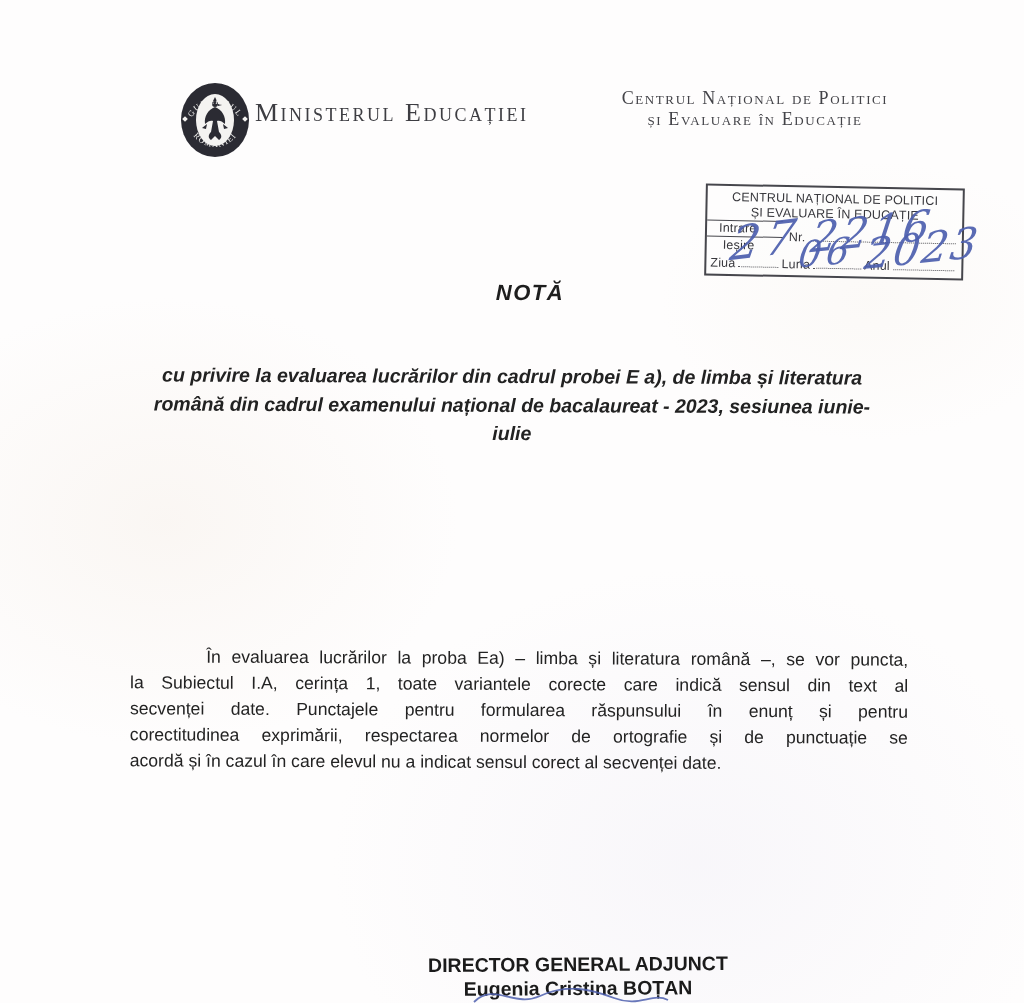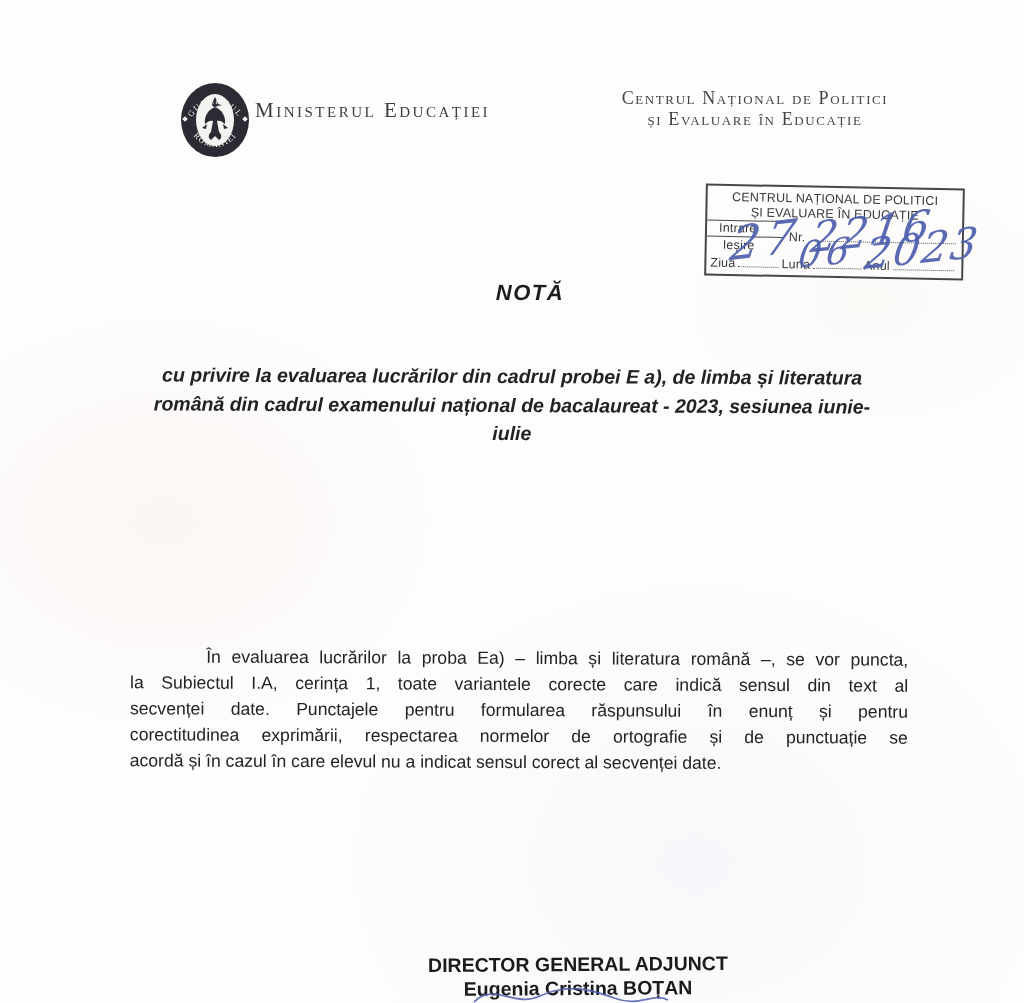--- a/index.html
+++ b/index.html
@@ -22,21 +22,21 @@
   
   .seal {
     position: absolute;
     left: 178px; top: 80px;
   }
   .ministry {
     position: absolute;
     left: 255px; top: 98px;
     font-family: "Liberation Serif", serif;
     font-variant: small-caps;
-    font-size: 21px;
+    font-size: 26px;
     letter-spacing: 2.5px;
     color: #3d3d42;
   }
   .agency {
     position: absolute;
     left: 600px; top: 88px;
     width: 310px;
     text-align: center;
     font-family: "Liberation Serif", serif;
     font-variant: small-caps;

